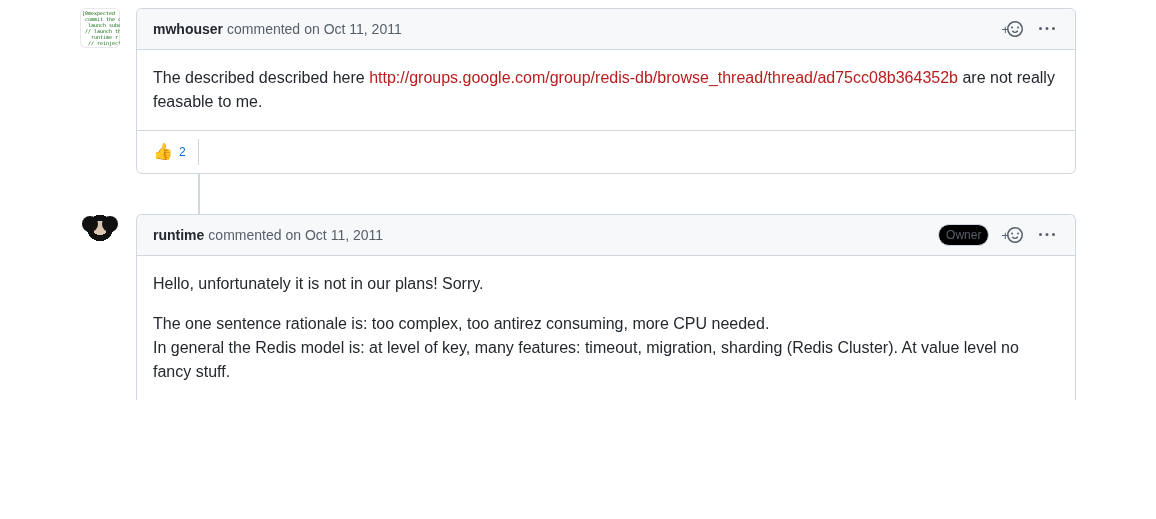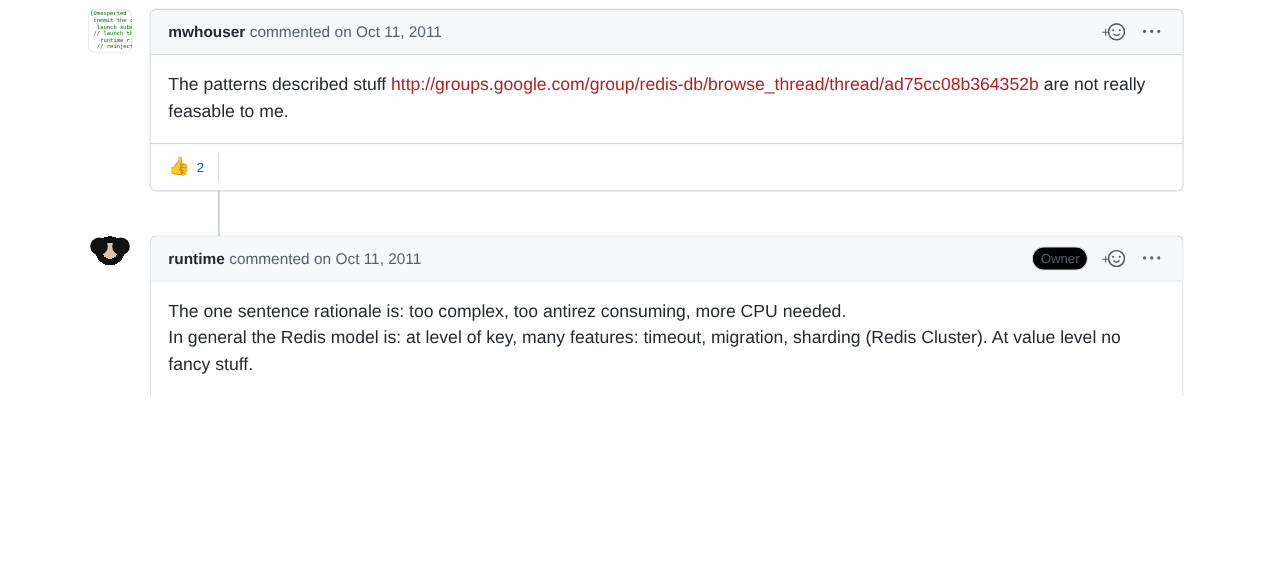--- a/index.html
+++ b/index.html
@@ -169,21 +169,21 @@
           </span>
           <span class="icon-btn">
             <svg width="16" height="16" viewBox="0 0 16 16">
                 <path d="M8 9a1.5 1.5 0 1 0 0-3 1.5 1.5 0 0 0 0 3ZM1.5 9a1.5 1.5 0 1 0 0-3 1.5 1.5 0 0 0 0 3Zm13 0a1.5 1.5 0 1 0 0-3 1.5 1.5 0 0 0 0 3Z"></path>
               </svg>
           </span>
         </div>
       </div>
       <div class="comment-body">
         <p>
-          <span>The patterns described stuff </span><a class="link">http://groups.google.com/group/redis-db/browse_thread/thread/ad75cc08b364352b</a><span> are not really feasable to me.</span>
+          <span>The described described here </span><a class="link">http://groups.google.com/group/redis-db/browse_thread/thread/ad75cc08b364352b</a><span> are not really feasable to me.</span>
         </p>
       </div>
       <div class="reactions">
         <span class="reaction">
           <span class="emoji">👍</span>
           <span>2</span>
         </span>
       </div>
     </div>
   </div>
@@ -208,20 +208,21 @@
               </svg>
           </span>
           <span class="icon-btn">
             <svg width="16" height="16" viewBox="0 0 16 16">
                 <path d="M8 9a1.5 1.5 0 1 0 0-3 1.5 1.5 0 0 0 0 3ZM1.5 9a1.5 1.5 0 1 0 0-3 1.5 1.5 0 0 0 0 3Zm13 0a1.5 1.5 0 1 0 0-3 1.5 1.5 0 0 0 0 3Z"></path>
               </svg>
           </span>
         </div>
       </div>
       <div class="comment-body">
+        <p>Hello, unfortunately it is not in our plans! Sorry.</p>
         <p>
           <span>The one sentence rationale is: too complex, too antirez consuming, more CPU needed.</span><br>
           <span>In general the Redis model is: at level of key, many features: timeout, migration, sharding (Redis Cluster). At value level no fancy stuff.</span>
         </p>
       </div>
     </div>
   </div>
 
 </div>
 

